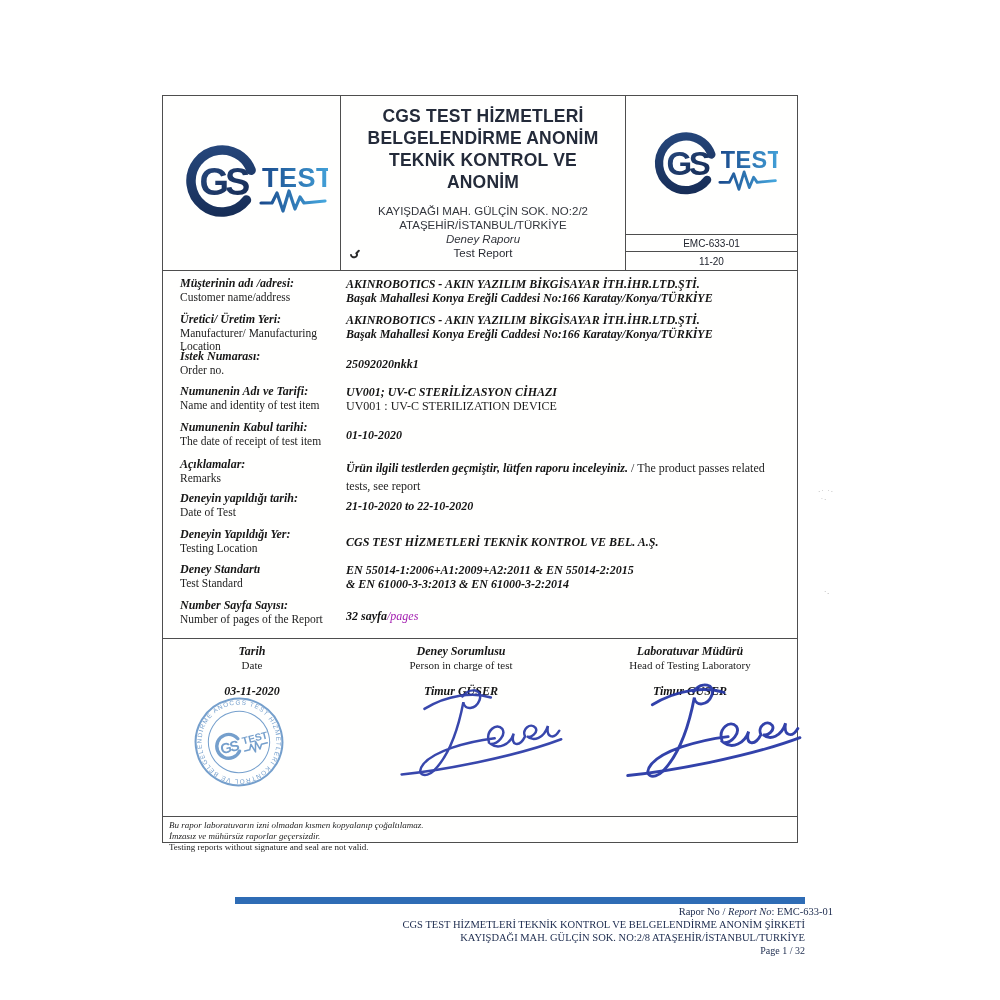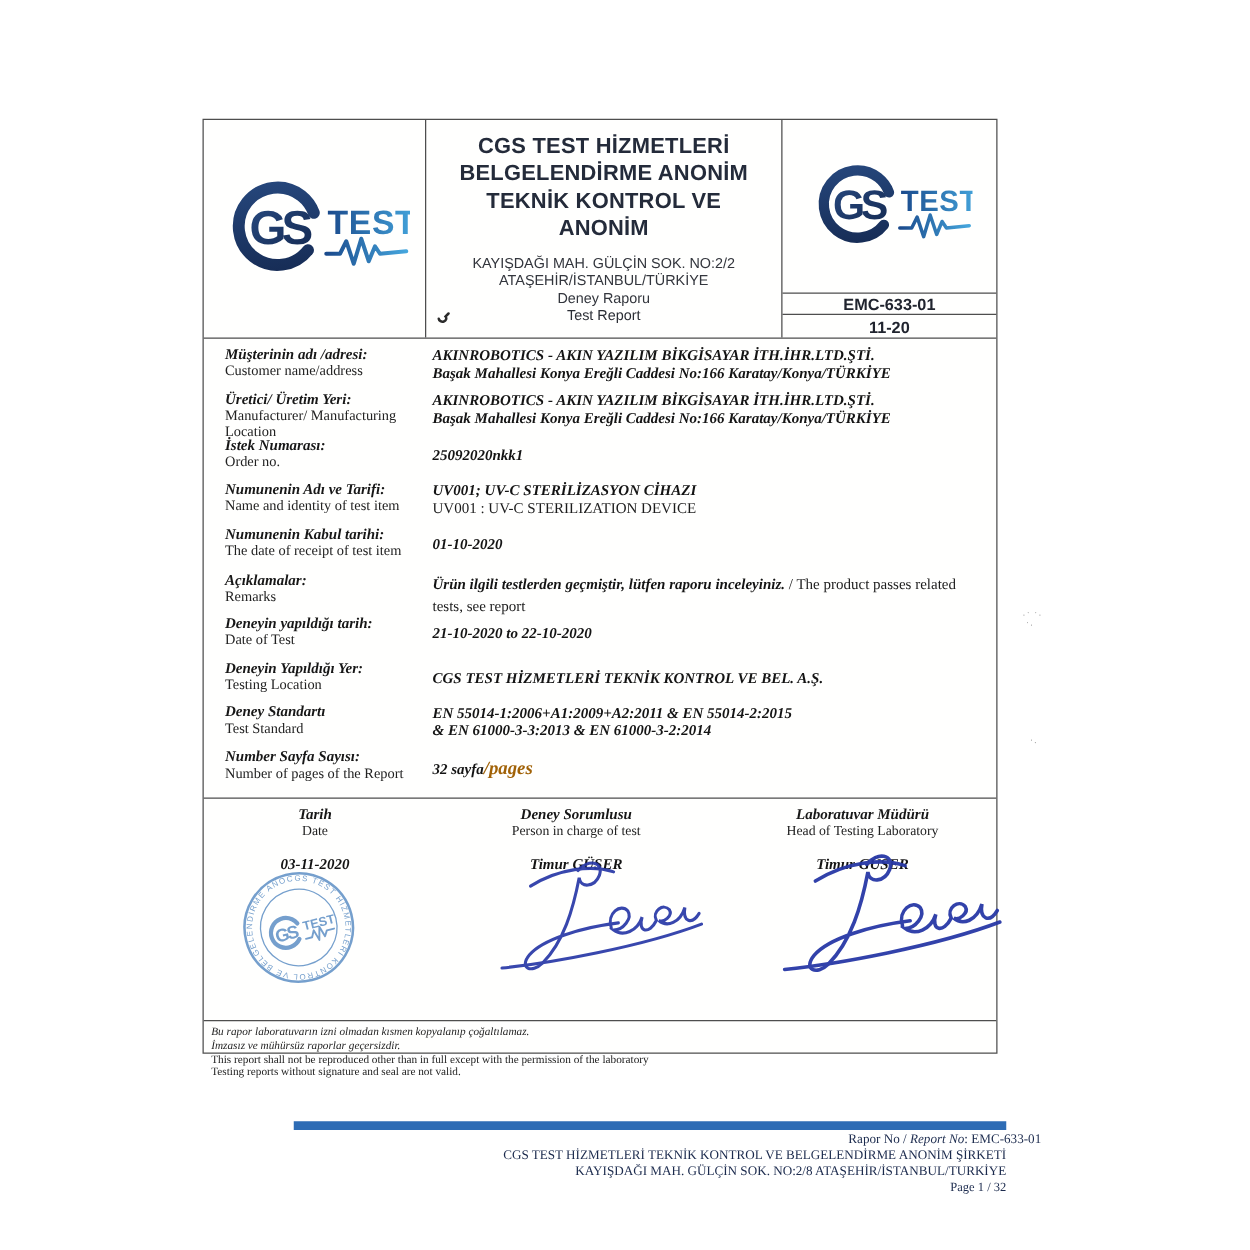--- a/index.html
+++ b/index.html
@@ -12,39 +12,39 @@
        border-bottom:1.5px solid #4e4e4e;box-sizing:border-box;}
   .hdr-left{width:178px;border-right:1.2px solid #4e4e4e;box-sizing:border-box;
             display:flex;align-items:center;justify-content:center;}
   .hdr-center{flex:1;text-align:center;padding-top:9px;box-sizing:border-box;position:relative;}
   .hdr-right{width:172px;border-left:1.2px solid #4e4e4e;box-sizing:border-box;
              display:flex;flex-direction:column;}
   .hdr-right-logo{height:139px;border-bottom:1.2px solid #4e4e4e;box-sizing:border-box;
                   display:flex;align-items:center;justify-content:center;}
   .hdr-code{height:17px;border-bottom:1.2px solid #4e4e4e;box-sizing:border-box;
             display:flex;align-items:center;justify-content:center;
-            font-family:"Liberation Sans","DejaVu Sans",sans-serif;font-weight:bold;font-size:13px;color:#20242e;}
+            font-family:"Liberation Sans","DejaVu Sans",sans-serif;font-weight:normal;font-size:10px;color:#20242e;}
   .hdr-code.last{border-bottom:none;flex:1;}
   .title-line{font-family:"Liberation Sans","DejaVu Sans",sans-serif;font-weight:bold;
               font-size:17.5px;line-height:22px;color:#242b3a;letter-spacing:.2px;}
   .addr{font-family:"Liberation Sans","DejaVu Sans",sans-serif;font-size:11.5px;
         line-height:14px;color:#33363d;margin-top:11px;}
-  .rep-tr{font-family:"Liberation Sans","DejaVu Sans",sans-serif;
+  .rep-tr{font-family:"Liberation Sans","DejaVu Sans",sans-serif;font-style:italic;
           font-size:11.5px;color:#33363d;line-height:14px;}
   .rep-en{font-family:"Liberation Sans","DejaVu Sans",sans-serif;font-size:11.5px;color:#2a2d34;line-height:14px;}
   
   .body{position:absolute;left:0;top:175px;width:100%;height:367px;}
   .frow{position:absolute;left:0;width:100%;}
   .flabel{position:absolute;left:17px;width:172px;}
   .fvalue{position:absolute;left:183px;width:445px;}
   .lt{font-weight:bold;font-style:italic;font-size:12px;line-height:13.5px;color:#171717;}
   .le{font-size:11.5px;line-height:13.5px;color:#222;}
   .vt{font-weight:bold;font-style:italic;font-size:12px;line-height:14px;color:#141414;}
   .vr{font-size:12px;line-height:14px;color:#1c1c1c;font-weight:normal;font-style:normal;}
-  .vri{font-size:15px;font-style:italic;font-weight:bold;color:#a16207;}
+  .vri{font-size:12px;font-style:italic;font-weight:normal;color:#a21caf;}
   .pad-mid{padding-top:7px;}
   
   .sig{position:absolute;left:0;top:542px;width:100%;height:150px;border-top:1.2px solid #4e4e4e;box-sizing:border-box;}
   .sigcol{position:absolute;top:6px;text-align:center;}
   .sigcol .lt{font-size:12px;}
   .sigcol .le{font-size:11px;}
   .signame{position:absolute;top:45px;text-align:center;font-weight:bold;font-style:italic;font-size:12px;color:#141414;}
   .c1{left:0;width:178px;} .c2{left:178px;width:240px;} .c3{left:418px;width:218px;}
   
   .notice{position:absolute;left:0;top:692px;width:100%;bottom:0;border-top:1.2px solid #4e4e4e;
@@ -278,21 +278,20 @@
           <path d="M92,12 C100,2 114,4 110,16 C106,26 94,27 93,18 C88,44 80,72 62,90 C53,99 42,94 51,83 C62,70 94,60 126,56"></path>
           <path d="M120,60 C116,48 128,39 134,46 C138,52 130,62 122,62 C130,68 142,63 146,51 C142,64 152,66 158,54 C154,46 164,39 169,45 C172,50 164,56 160,54 C167,60 178,56 182,43 C180,55 188,58 194,48"></path>
           <path d="M28,94 C68,90 146,76 196,57"></path>
         </g>
       </svg>
     </div>
 
     <div class="notice">
       <div class="nl it">Bu rapor laboratuvarın izni olmadan kısmen kopyalanıp çoğaltılamaz.</div>
       <div class="nl it">İmzasız ve mühürsüz raporlar geçersizdir.</div>
-      <div class="nl">This report shall not be reproduced other than in full except with the permission of the laboratory</div>
       <div class="nl">Testing reports without signature and seal are not valid.</div>
     </div>
   </div>
 
   <svg class="inkblot" width="11" height="10" viewBox="0 0 11 10">
     <path d="M2,6 a3,2.6 0 1 0 5.4,-1.8 l2.4,-2.4" fill="none" stroke="#2b2b2b" stroke-width="2" stroke-linecap="round"></path>
   </svg>
 
   <div class="speck" style="left:818px;top:488px;">·˙ ˙·<br>&nbsp;˙·</div>
   <div class="speck" style="left:824px;top:588px;">·.</div>

